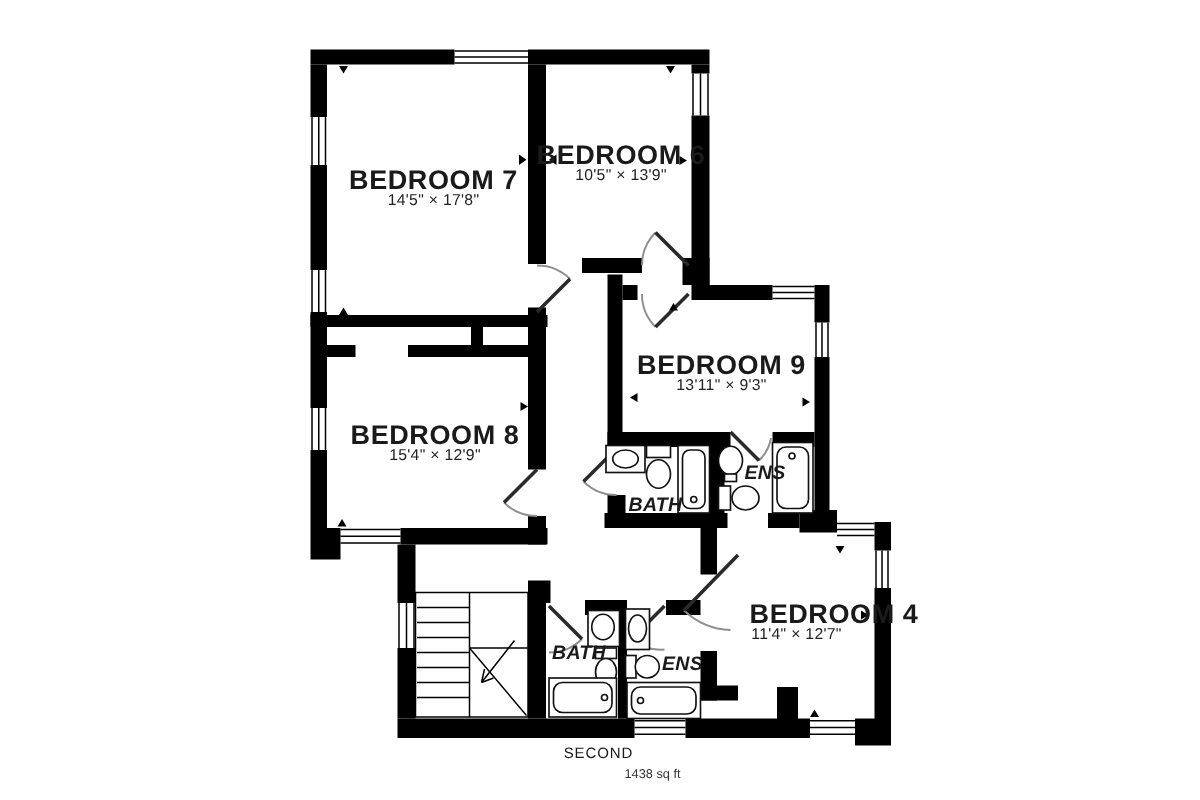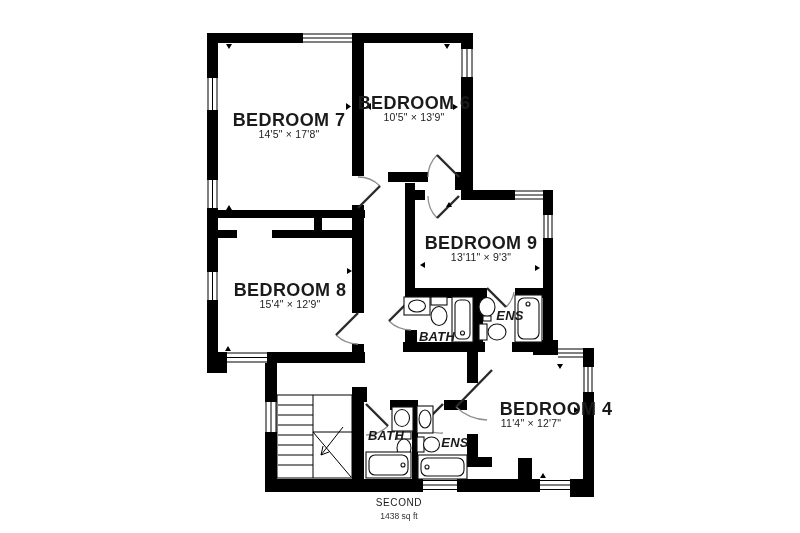--- a/index.html
+++ b/index.html
@@ -5,21 +5,21 @@
   html,body{margin:0;padding:0;background:#fff;}
   .plan{position:relative;width:800px;height:533px;background:#fff;overflow:hidden;
         font-family:"Liberation Sans",sans-serif;}
   .plan svg{position:absolute;left:0;top:0;}
   .lbl{position:absolute;transform:translate(-50%,-50%);white-space:nowrap;color:#1a1a1a;
        text-align:center;line-height:1;}
   .room-name{font-size:18px;font-weight:700;letter-spacing:.4px;}
   .room-dims{font-size:10.5px;font-weight:400;letter-spacing:.2px;color:#222;}
   .wet-name{font-size:13px;font-weight:600;letter-spacing:.2px;font-style:italic;}
   .floor-name{font-size:10px;font-weight:400;letter-spacing:.6px;}
-  .floor-area{font-size:8.5px;font-weight:400;color:#333;}
+  .floor-area{font-size:8.5px;font-weight:400;color:#333;margin-left:36px;}
 </style>
 </head>
 <body>
 
 <div class="plan">
 
   <svg width="800" height="533" viewBox="0 0 800 533">
 
     <g fill="#000">
       <rect x="207" y="33" width="96" height="10"></rect>

